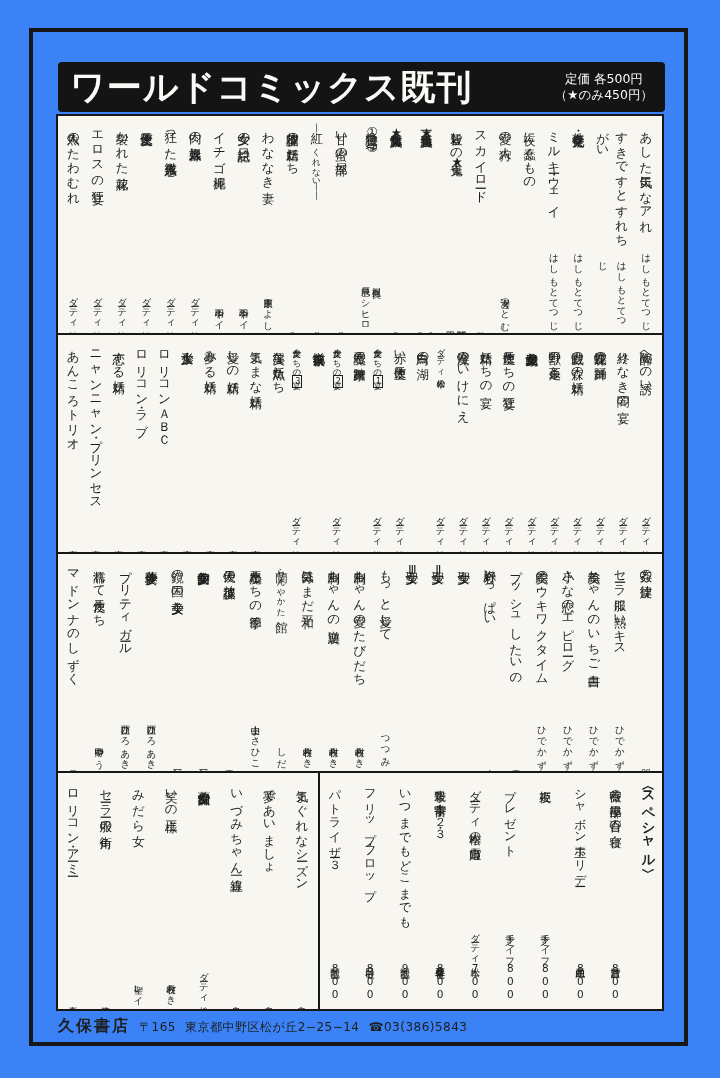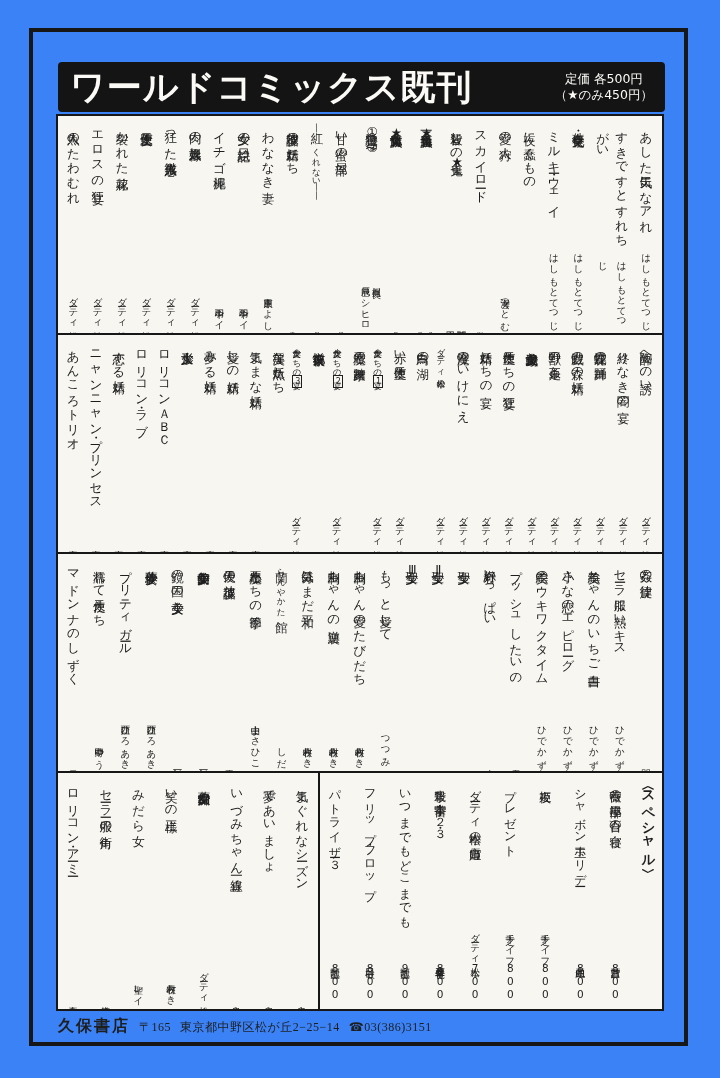--- a/index.html
+++ b/index.html
@@ -37,21 +37,21 @@
   .authors{font-size:9.5px;line-height:1.12;letter-spacing:0.5px;display:inline;}
   .authors.multi{display:inline-block;}
   .authors.multi .author-name{display:block;line-height:1.15;}
   .price{font-size:10.5px;text-orientation:upright;margin-block-start:6px;letter-spacing:1px;}
   .special-box .title{font-size:12px;}
   .special-heading .title{font-size:13.5px;font-weight:bold;}
 
   
   .footer{position:absolute;left:58px;top:1016px;width:606px;display:flex;align-items:baseline;gap:9px;white-space:nowrap;}
   .publisher{font-size:16px;font-weight:bold;letter-spacing:2px;}
-  .footer .small{font-size:12px;letter-spacing:0.5px;font-family:Liberation Serif, serif;}
+  .footer .small{font-size:12px;letter-spacing:0.5px;}
 </style>
 </head>
 <body>
 
 <div class="page">
   <div class="outer-frame"></div>
 
   <div class="header-bar">
     <span class="header-title">ワールドコミックス既刊</span>
     <span class="price-note">
@@ -419,15 +419,15 @@
             <span class="agroup"><span class="authors"><span class="author-name">阿乱霊</span></span><span class="price">800</span></span>
           </div>
         </div>
     </div>
   </div>
 
   <div class="footer">
     <span class="publisher">久保書店</span>
     <span class="small">〒165</span>
     <span class="small">東京都中野区松が丘2−25−14</span>
-    <span class="small">☎03(386)3151</span>
+    <span class="small">☎03(386)5843</span>
   </div>
 </div>
 
 </body></html>

